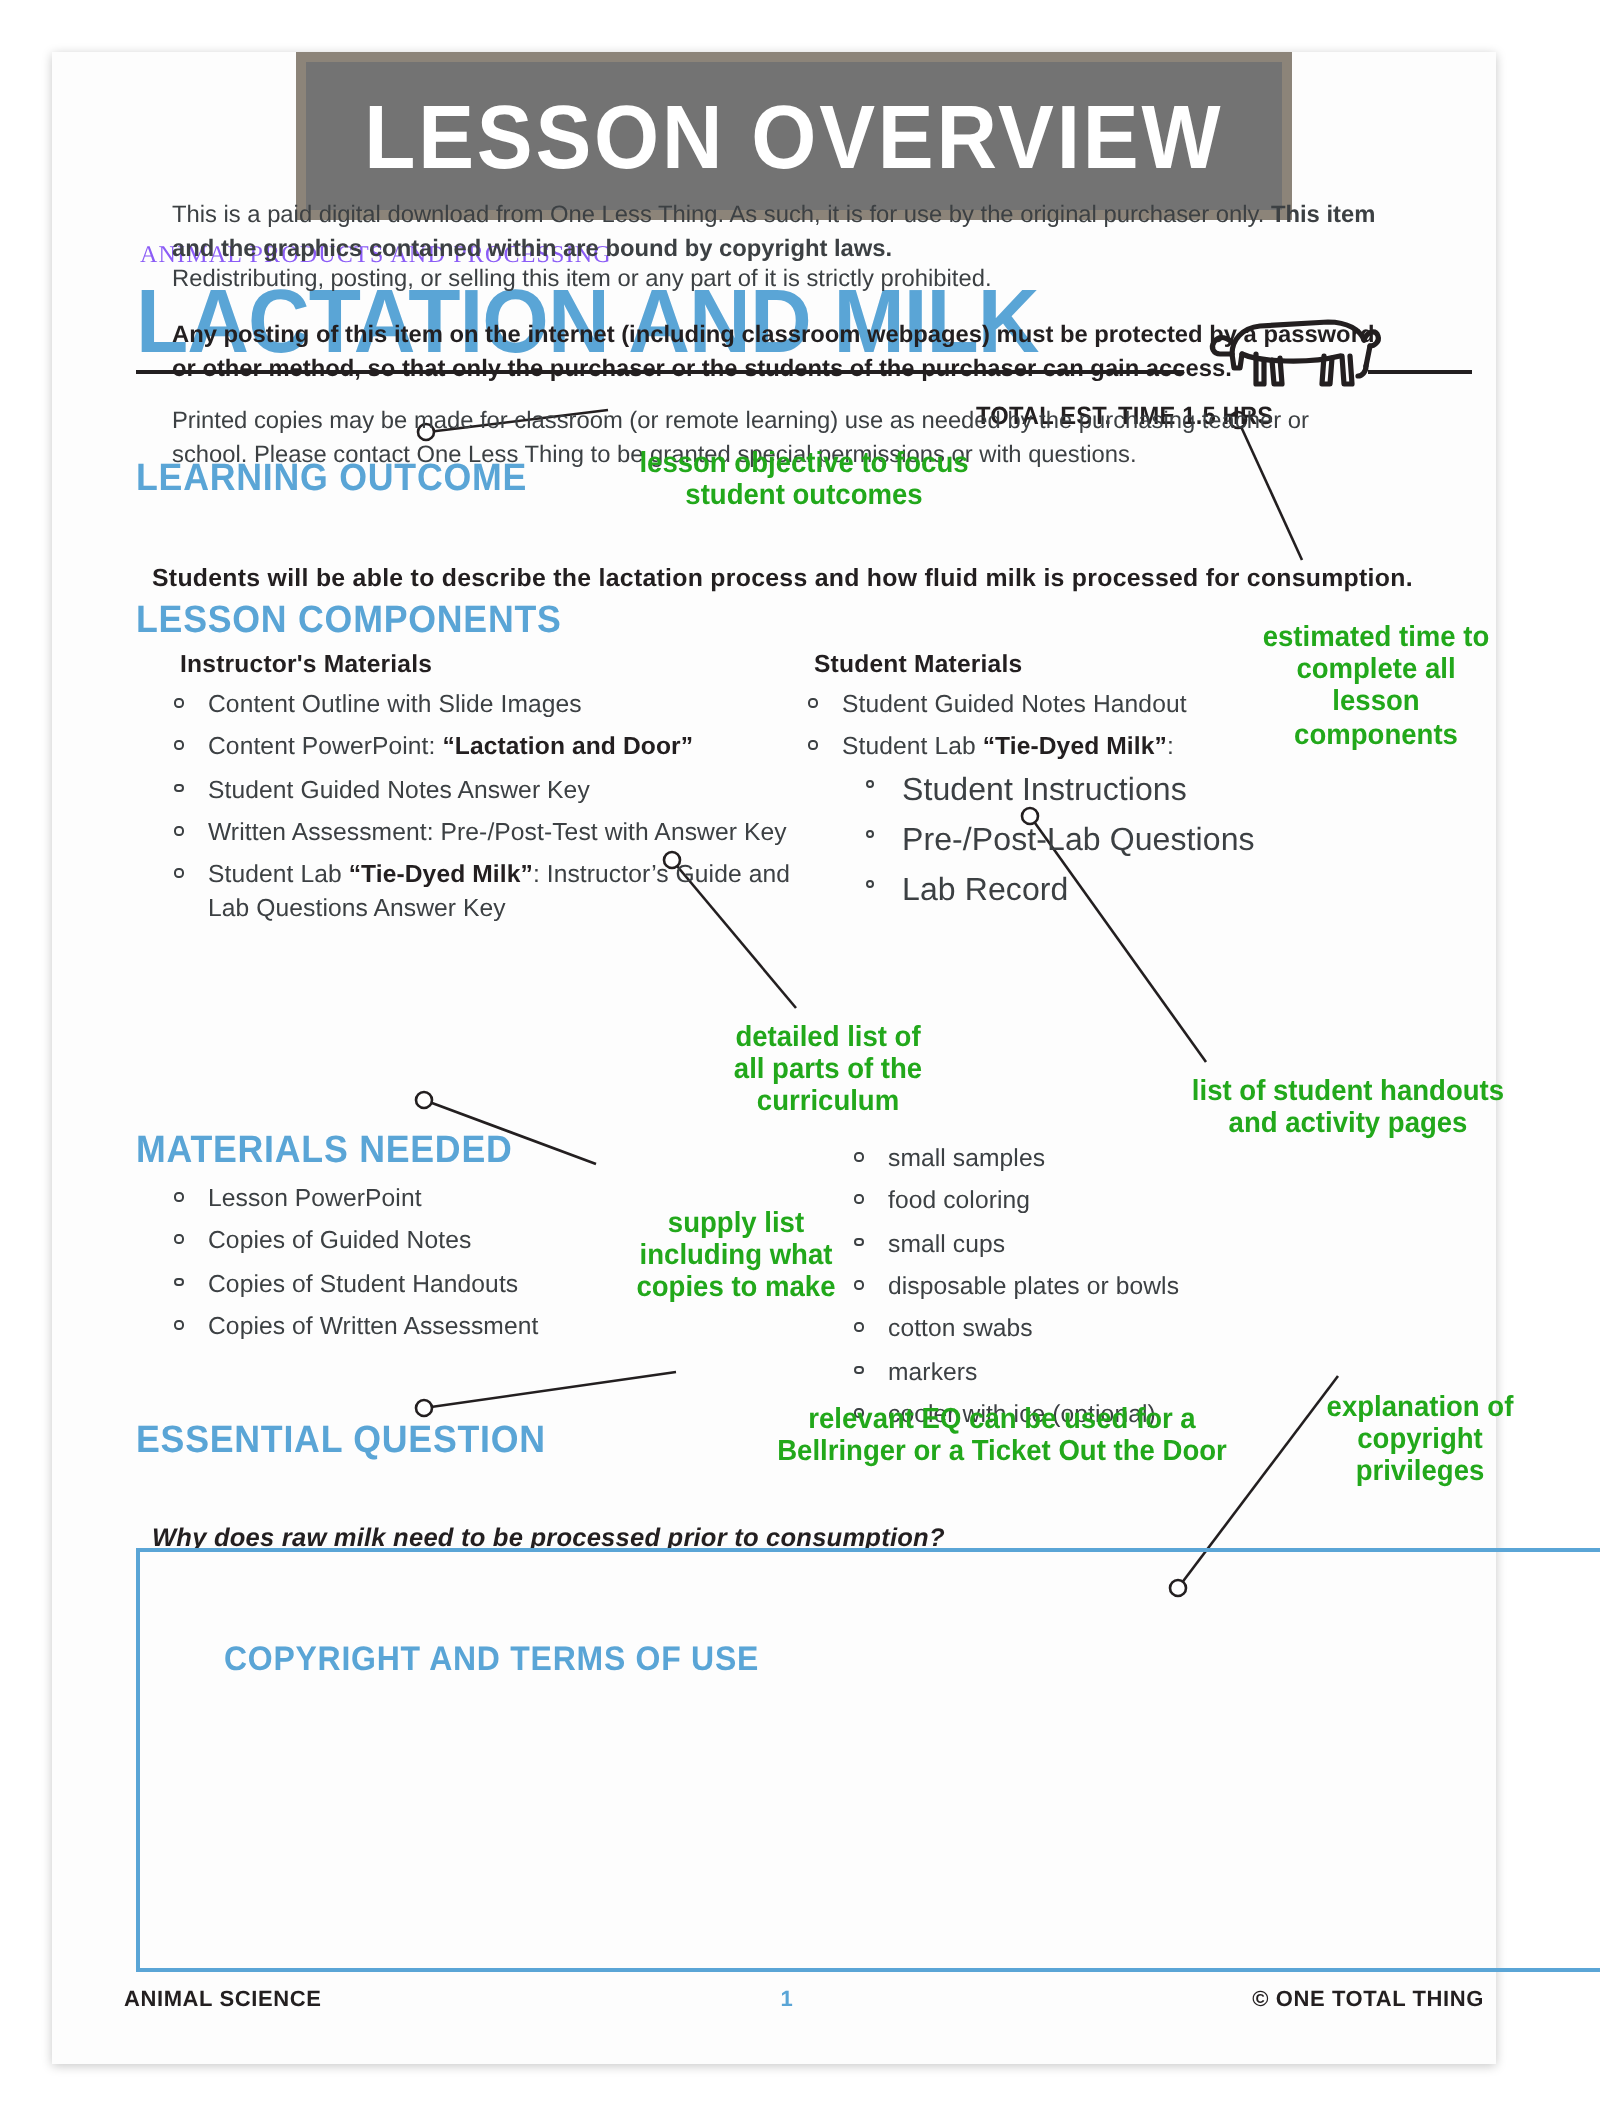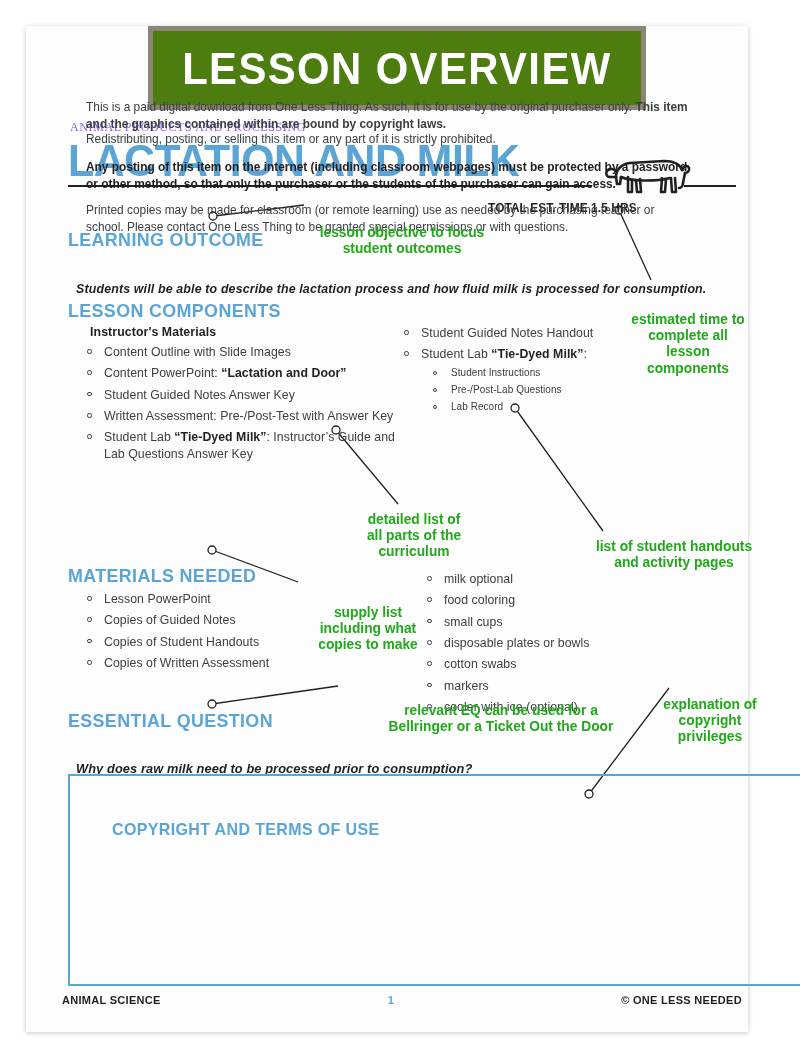--- a/index.html
+++ b/index.html
@@ -13,21 +13,21 @@
     position:absolute;
     left:26px;top:26px;
     width:722px;height:1006px;
     background:#fdfdfd;
     box-shadow:0 1px 5px rgba(0,0,0,.22);
   }
   
   .banner{
     position:absolute;left:122px;top:0px;
     width:498px;height:84px;
-    background:#4d7c0f;
+    background:#737373;
     border:5px solid #8c8479;
     box-sizing:border-box;
     display:flex;align-items:center;justify-content:center;
   }
   .banner-text{
     color:#ffffff;
     font-family:"Liberation Sans Narrow","Liberation Sans",sans-serif;
     font-weight:bold;
     font-size:45px;
     letter-spacing:1.5px;
@@ -90,21 +90,20 @@
   }
   #h-outcome{left:42px;top:203px;}
   #h-components{left:42px;top:274px;}
   #h-materials{left:42px;top:539px;}
   #h-essential{left:42px;top:684px;}
   .outcome-body{
     position:absolute;left:50px;top:255px;width:660px;
     font-size:12.4px;font-weight:bold;color:#231f20;
     letter-spacing:.15px;
     line-height:1.3;
-    font-style:italic;
   }
   .eq-body{
     position:absolute;left:50px;top:735px;width:620px;
     font-size:12.8px;font-style:italic;font-weight:bold;color:#231f20;
     letter-spacing:.1px;
   }
   
   .col{position:absolute;}
   #col-instructor{left:50px;top:299px;width:330px;}
   #col-student{left:367px;top:299px;width:320px;}
@@ -126,21 +125,21 @@
   ul.lst li::before{
     content:"";
     position:absolute;left:11px;top:5px;
     width:4.5px;height:4.5px;border-radius:50%;
     border:1.4px solid #3c4043;
     box-sizing:border-box;
   }
   ul.sub{list-style:none;margin:3px 0 0 0;padding:0;}
   ul.sub li{
     position:relative;padding-left:30px;margin-bottom:4px;
-    font-size:10px;color:#3c4043;
+    font-size:16px;color:#3c4043;
   }
   ul.sub li::before{
     content:"";position:absolute;left:12px;top:5px;
     width:4px;height:4px;border-radius:50%;
     border:1.3px solid #3c4043;box-sizing:border-box;
   }
   b.q{font-weight:bold;color:#231f20;}
   
   .cbox{
     position:absolute;left:42px;top:748px;
@@ -255,20 +254,21 @@
     <ul class="lst">
       <li><span>Content Outline with Slide Images</span></li>
       <li>Content PowerPoint: <b class="q">“Lactation and Door”</b></li>
       <li><span>Student Guided Notes Answer Key</span></li>
       <li><span>Written Assessment: Pre-/Post-Test with Answer Key</span></li>
       <li>Student Lab <b class="q">“Tie-Dyed Milk”</b>: Instructor’s Guide and Lab Questions Answer Key</li>
     </ul>
   </div>
 
   <div class="col" id="col-student">
+    <div class="col-head">Student Materials</div>
     <ul class="lst">
       <li><span>Student Guided Notes Handout</span></li>
       <li>Student Lab <b class="q">“Tie-Dyed Milk”</b>:
         <ul class="sub">
           <li>Student Instructions</li>
           <li>Pre-/Post-Lab Questions</li>
           <li>Lab Record</li>
         </ul>
       </li>
     </ul>
@@ -280,21 +280,21 @@
     <ul class="lst">
       <li>Lesson PowerPoint</li>
       <li>Copies of Guided Notes</li>
       <li>Copies of Student Handouts</li>
       <li>Copies of Written Assessment</li>
     </ul>
   </div>
 
   <div class="col" id="col-mat-right">
     <ul class="lst">
-      <li>milk optional</li>
+      <li>small samples</li>
       <li>food coloring</li>
       <li>small cups</li>
       <li>disposable plates or bowls</li>
       <li>cotton swabs</li>
       <li>markers</li>
       <li>cooler with ice (optional)</li>
     </ul>
   </div>
 
   <div class="h-sec" id="h-essential">ESSENTIAL QUESTION</div>
@@ -306,21 +306,21 @@
   <div class="cpar" id="cp1">
     <span>This is a paid digital download from One Less Thing. As such, it is for use by the original purchaser only. </span><b>This item and the graphics contained within are bound by copyright laws.</b>
   </div>
   <div class="cpar" id="cp2">Redistributing, posting, or selling this item or any part of it is strictly prohibited.</div>
   <div class="cpar bold" id="cp3">Any posting of this item on the internet (including classroom webpages) must be protected by a password or other method, so that only the purchaser or the students of the purchaser can gain access.</div>
   <div class="cpar" id="cp4">Printed copies may be made for classroom (or remote learning) use as needed by the purchasing teacher or school. Please contact One Less Thing to be granted special permissions or with questions.</div>
 
   <div class="footer">
     <span>ANIMAL SCIENCE</span>
     <span class="pg">1</span>
-    <span>© ONE LESS NEEDED</span>
+    <span>© ONE TOTAL THING</span>
   </div>
 
   <div class="note" id="note-objective">lesson objective to focus
 student  outcomes</div>
   <div class="note" id="note-time">estimated time to
 complete all lesson
 components</div>
   <div class="note" id="note-curriculum">detailed list of
 all parts of the
 curriculum</div>

